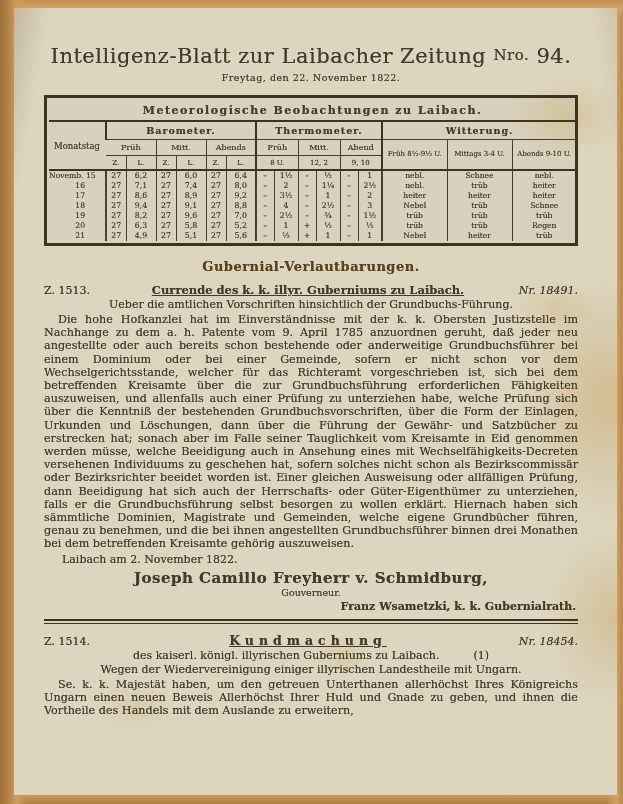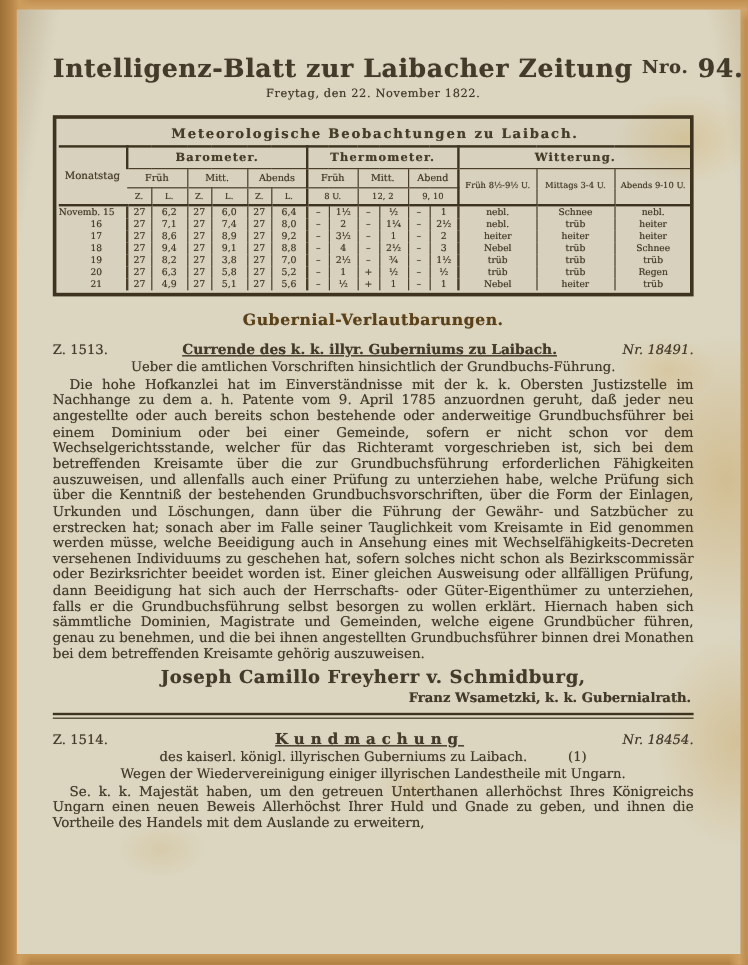--- a/index.html
+++ b/index.html
@@ -20,21 +20,21 @@
       radial-gradient(60px 40px at 540px 300px,rgba(205,162,78,0.25),rgba(205,162,78,0) 72%),
       radial-gradient(55px 35px at 120px 700px,rgba(190,150,70,0.18),rgba(190,150,70,0) 70%),
       radial-gradient(45px 30px at 330px 648px,rgba(200,158,76,0.22),rgba(200,158,76,0) 70%),
       #dcd6c1;
     color:#443a2a;}
   .content{position:absolute;left:30px;top:0;width:534px;}
   .ink{text-shadow:0 0 0.6px rgba(62,50,34,0.65);}
 
   
   .masthead{margin-top:36px;text-align:center;}
-  .mast-title{font-size:21px;font-weight:bold;letter-spacing:0.5px;white-space:nowrap;}
+  .mast-title{font-size:21px;font-weight:normal;letter-spacing:0.5px;white-space:nowrap;}
   .mast-title .no{font-size:15px;vertical-align:3px;}
   .mast-date{font-size:9.5px;margin-top:4px;letter-spacing:0.5px;}
 
   
   .tframe{margin-top:12px;border:3px solid #3d331f;padding:2px;background:rgba(0,0,0,0.02);}
   table.wtable{width:100%;border-collapse:collapse;table-layout:fixed;color:#473c28;}
   .wtable th,.wtable td{border-left:1px solid #4a3e28;padding:0;font-weight:normal;overflow:hidden;white-space:nowrap;}
   .wtable th:first-child,.wtable td:first-child{border-left:none;margin-left:48px;}
   .wtable .cap{border-left:none;border-bottom:2px solid #3d331f;font-size:11px;font-weight:bold;
      height:20px;text-align:center;letter-spacing:1.5px;}
@@ -203,21 +203,21 @@
               <td>3</td>
               <td>Nebel</td>
               <td>trüb</td>
               <td>Schnee</td>
             </tr>
             <tr>
               <td>19</td>
               <td>27</td>
               <td>8,2</td>
               <td>27</td>
-              <td>3,8</td>
+              <td>9,6</td>
               <td>27</td>
               <td>7,0</td>
               <td>–</td>
               <td>2½</td>
               <td>–</td>
               <td>¾</td>
               <td>–</td>
               <td>1½</td>
               <td>trüb</td>
               <td>trüb</td>
@@ -265,21 +265,23 @@
 
     <div class="sec-head">Gubernial-Verlautbarungen.</div>
 
     <div class="zline">
       <span class="z">Z. 1513.</span>
       <span class="kind">Currende des k. k. illyr. Guberniums zu Laibach.</span>
       <span class="nr">Nr. 18491.</span>
     </div>
     <div class="subject">Ueber die amtlichen Vorschriften hinsichtlich der Grundbuchs-Führung.</div>
     <p class="bodypar">Die hohe Hofkanzlei hat im Einverständnisse mit der k. k. Obersten Justizstelle im Nachhange zu dem a. h. Patente vom 9. April 1785 anzuordnen geruht, daß jeder neu angestellte oder auch bereits schon bestehende oder anderweitige Grundbuchsführer bei einem Dominium oder bei einer Gemeinde, sofern er nicht schon vor dem Wechselgerichtsstande, welcher für das Richteramt vorgeschrieben ist, sich bei dem betreffenden Kreisamte über die zur Grundbuchsführung erforderlichen Fähigkeiten auszuweisen, und allenfalls auch einer Prüfung zu unterziehen habe, welche Prüfung sich über die Kenntniß der bestehenden Grundbuchsvorschriften, über die Form der Einlagen, Urkunden und Löschungen, dann über die Führung der Gewähr- und Satzbücher zu erstrecken hat; sonach aber im Falle seiner Tauglichkeit vom Kreisamte in Eid genommen werden müsse, welche Beeidigung auch in Ansehung eines mit Wechselfähigkeits-Decreten versehenen Individuums zu geschehen hat, sofern solches nicht schon als Bezirkscommissär oder Bezirksrichter beeidet worden ist. Einer gleichen Ausweisung oder allfälligen Prüfung, dann Beeidigung hat sich auch der Herrschafts- oder Güter-Eigenthümer zu unterziehen, falls er die Grundbuchsführung selbst besorgen zu wollen erklärt. Hiernach haben sich sämmtliche Dominien, Magistrate und Gemeinden, welche eigene Grundbücher führen, genau zu benehmen, und die bei ihnen angestellten Grundbuchsführer binnen drei Monathen bei dem betreffenden Kreisamte gehörig auszuweisen.</p>
+    <div class="place">Laibach am 2. November 1822.</div>
     <div class="sig-name">Joseph Camillo Freyherr v. Schmidburg,</div>
+    <div class="sig-title">Gouverneur.</div>
     <div class="countersign">Franz Wsametzki, k. k. Gubernialrath.</div>
 
     <div class="rule"></div>
 
     <div class="zline">
       <span class="z">Z. 1514.</span>
       <span class="kind spread">Kundmachung</span>
       <span class="nr">Nr. 18454.</span>
     </div>
     <div class="orgline"><span>des kaiserl. königl. illyrischen Guberniums zu Laibach.</span><span class="mark">(1)</span></div>

